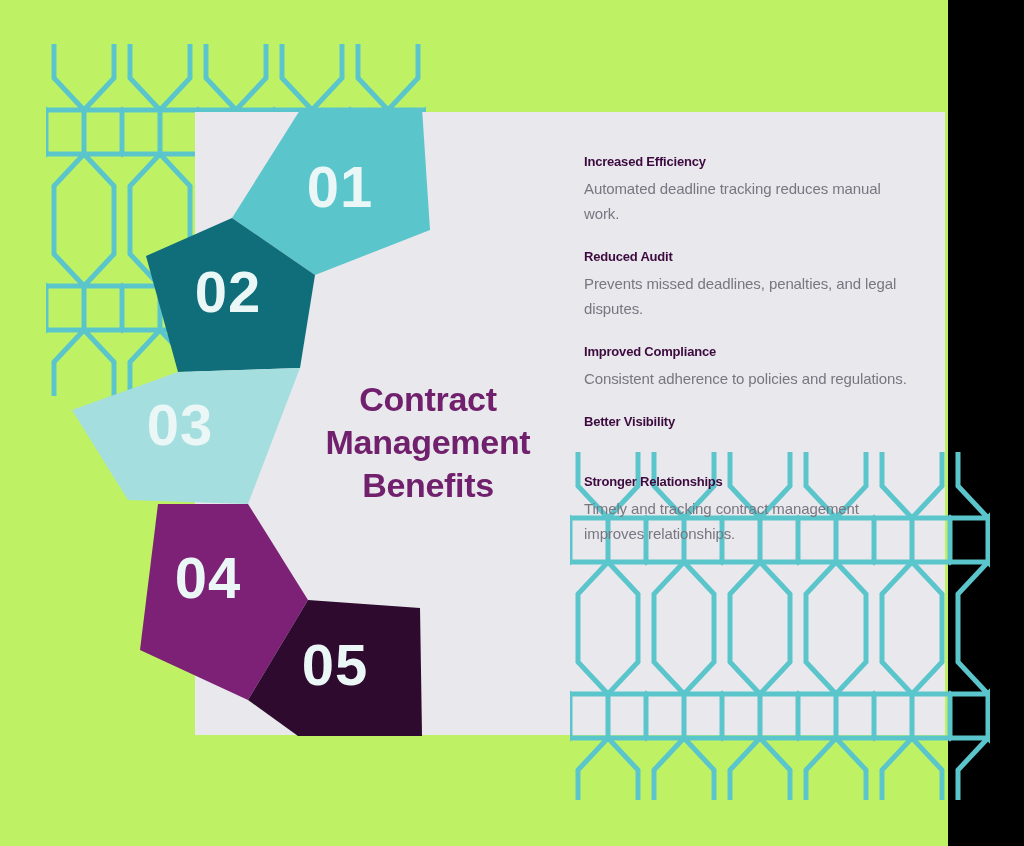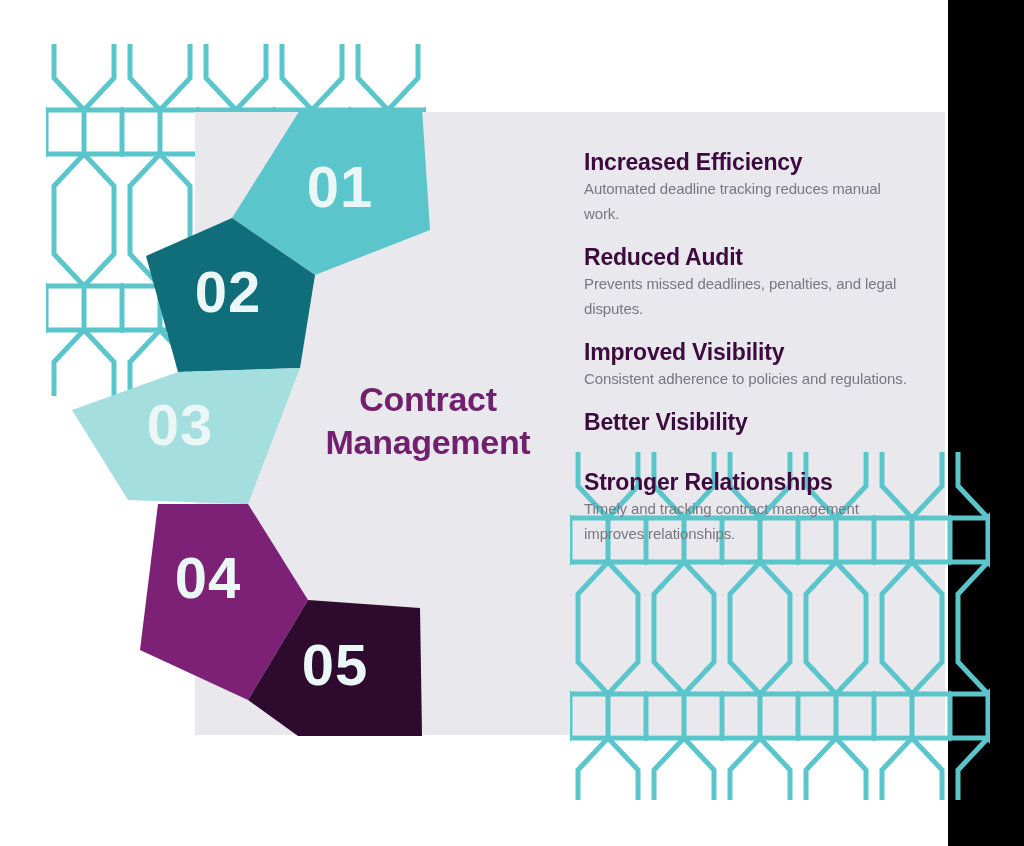--- a/index.html
+++ b/index.html
@@ -9,21 +9,21 @@
     width: 1024px;
     height: 846px;
     background: #000000;
     overflow: hidden;
   }
 
   #stage {
     position: relative;
     width: 948px;
     height: 846px;
-    background: #ffffff;
+    background: #bef264;
     font-family: "Liberation Sans", sans-serif;
   }
 
   
   .lattice {
     position: absolute;
     pointer-events: none;
   }
   #lattice-top-left {
     left: 46px;
@@ -87,21 +87,21 @@
     position: absolute;
     left: 584px;
     top: 150px;
     width: 330px;
   }
   .benefit { margin-bottom: 19px; }
   .benefit:last-child { margin-bottom: 0; margin-top: 36px; }
   .benefit-title {
     font-family: "Liberation Sans", sans-serif;
     font-weight: 700;
-    font-size: 23px;
+    font-size: 13px;
     line-height: 24px;
     color: #3c0a3f;
     letter-spacing: -0.2px;
     margin-bottom: 2px;
   }
   .benefit-desc {
     font-family: "Liberation Sans", sans-serif;
     font-weight: 400;
     font-size: 15px;
     line-height: 25px;
@@ -175,36 +175,37 @@
 
     <g>
       <polygon points="248,500 360,508 362,636 238,636 188,600" fill="#2e0a2e"></polygon>
       <text class="shape-num" x="275" y="585" text-anchor="middle">05</text>
     </g>
   </svg>
 
   <div id="title-block">
     <div class="title-line">Contract</div>
     <div class="title-line">Management</div>
+    <div class="title-line">Benefits</div>
   </div>
 
   <div id="benefits">
 
     <div class="benefit">
       <div class="benefit-title">Increased Efficiency</div>
       <div class="benefit-desc">Automated deadline tracking reduces manual work.</div>
     </div>
 
     <div class="benefit">
       <div class="benefit-title">Reduced Audit</div>
       <div class="benefit-desc">Prevents missed deadlines, penalties, and legal disputes.</div>
     </div>
 
     <div class="benefit">
-      <div class="benefit-title">Improved Visibility</div>
+      <div class="benefit-title">Improved Compliance</div>
       <div class="benefit-desc">Consistent adherence to policies and regulations.</div>
     </div>
 
     <div class="benefit">
       <div class="benefit-title">Better Visibility</div>
     </div>
 
     <div class="benefit">
       <div class="benefit-title">Stronger Relationships</div>
       <div class="benefit-desc">Timely and tracking contract management improves relationships.</div>

